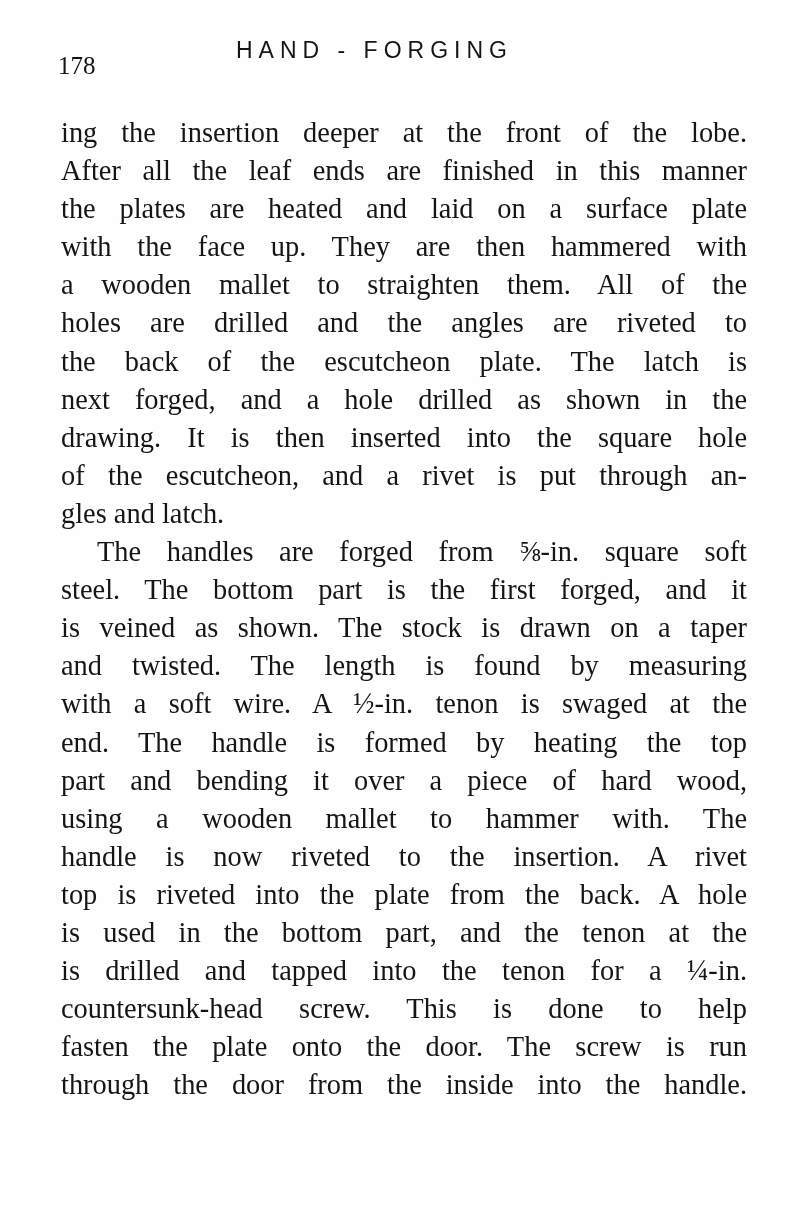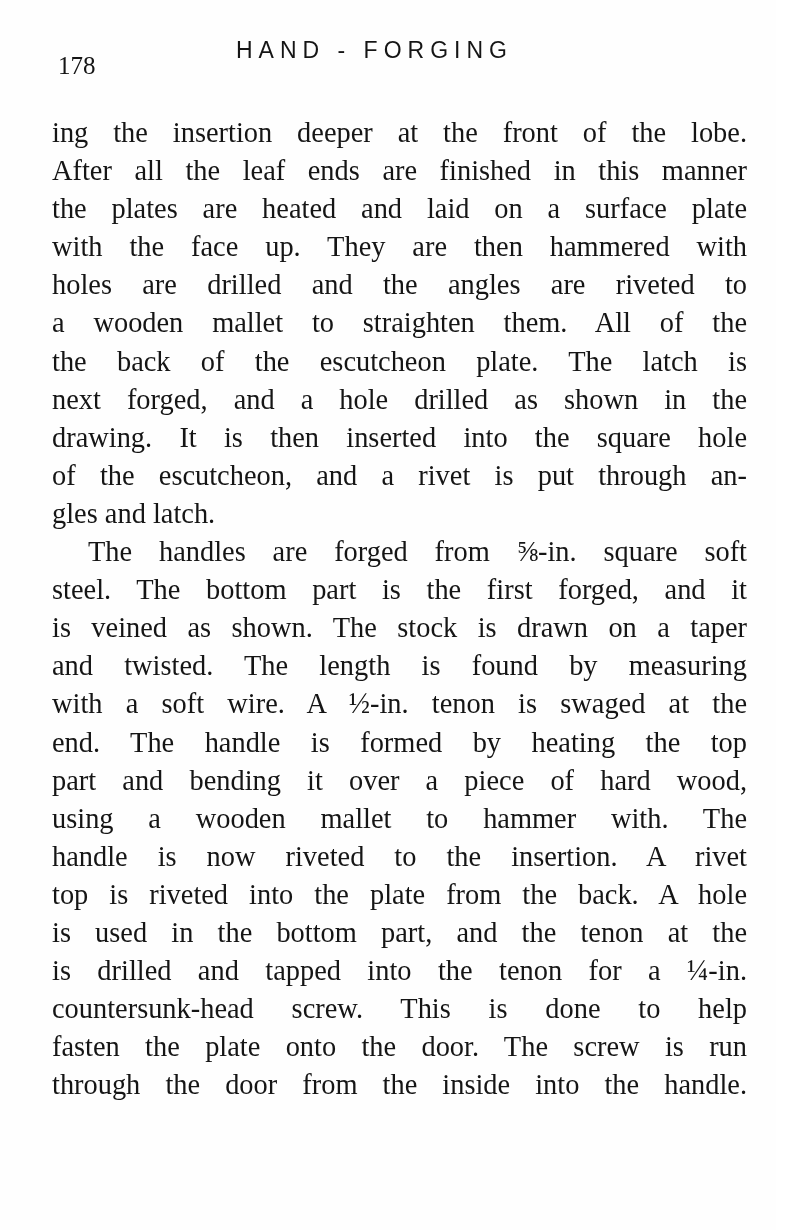--- a/index.html
+++ b/index.html
@@ -16,39 +16,39 @@
   .running-head {
     position: absolute; left: 236px; top: 37px;
     font-size: 23px; letter-spacing: 6px;
     font-family: Liberation Sans, sans-serif;
   }
   .body-text {
     position: absolute; left: 52px; top: 114px; width: 695px;
     font-family: "Liberation Serif", serif;
     font-size: 28.4px; line-height: 38.1px;
   }
-  .line { display: block; white-space: nowrap; text-align: justify; text-align-last: justify; height: 38.1px; }
+  .line { display: block; white-space: nowrap; text-align: justify; text-align-last: justify; height: 38.1px; margin-left: 9px; }
   .line.last { text-align-last: left; font-family: Liberation Serif, serif; }
   .indent { padding-left: 36px; }
 </style>
 </head>
 <body>
 
 <div class="page">
   <div class="page-number">178</div>
   <div class="running-head">HAND - FORGING</div>
 
   <div class="body-text">
     <div>
       <span class="line">ing the insertion deeper at the front of the lobe.</span>
       <span class="line">After all the leaf ends are finished in this manner</span>
       <span class="line">the plates are heated and laid on a surface plate</span>
       <span class="line">with the face up.  They are then hammered with</span>
+      <span class="line">a wooden mallet to straighten them.  All of the</span>
       <span class="line">holes are drilled and the angles are riveted to</span>
-      <span class="line">a wooden mallet to straighten them.  All of the</span>
       <span class="line">the back of the escutcheon plate.  The latch is</span>
       <span class="line">next forged, and a hole drilled as shown in the</span>
       <span class="line">drawing.  It is then inserted into the square hole</span>
       <span class="line">of the escutcheon, and a rivet is put through an-</span>
       <span class="line last">gles and latch.</span>
     </div>
     <div>
       <span class="line indent">The handles are forged from ⅝-in. square soft</span>
       <span class="line">steel.  The bottom part is the first forged, and it</span>
       <span class="line">is veined as shown.  The stock is drawn on a taper</span>

